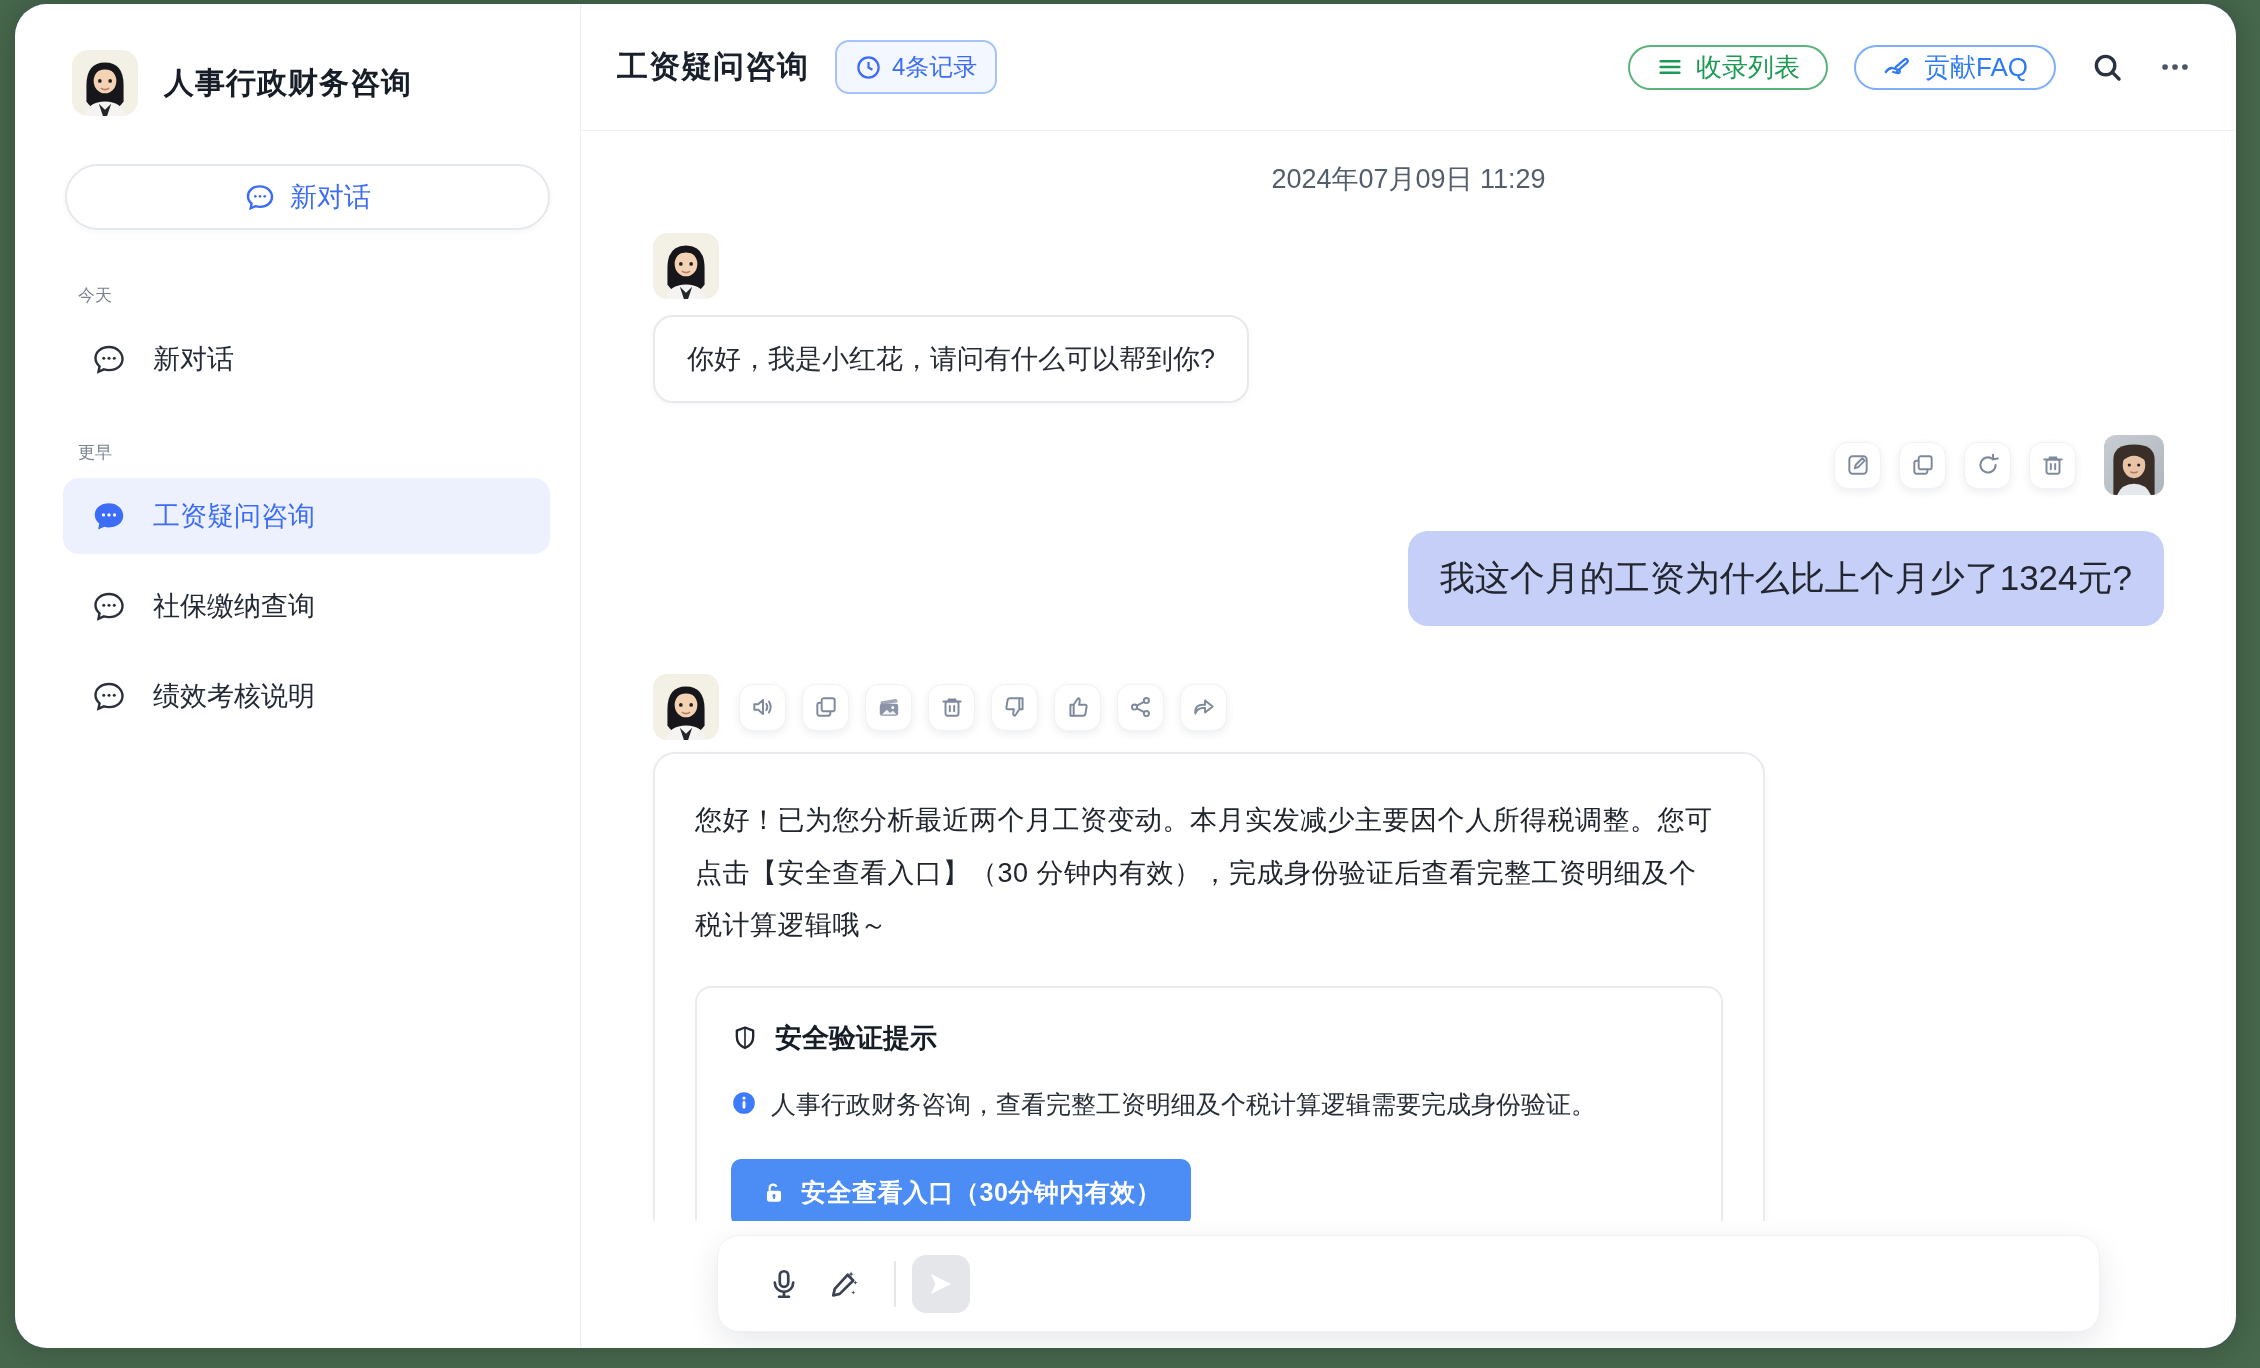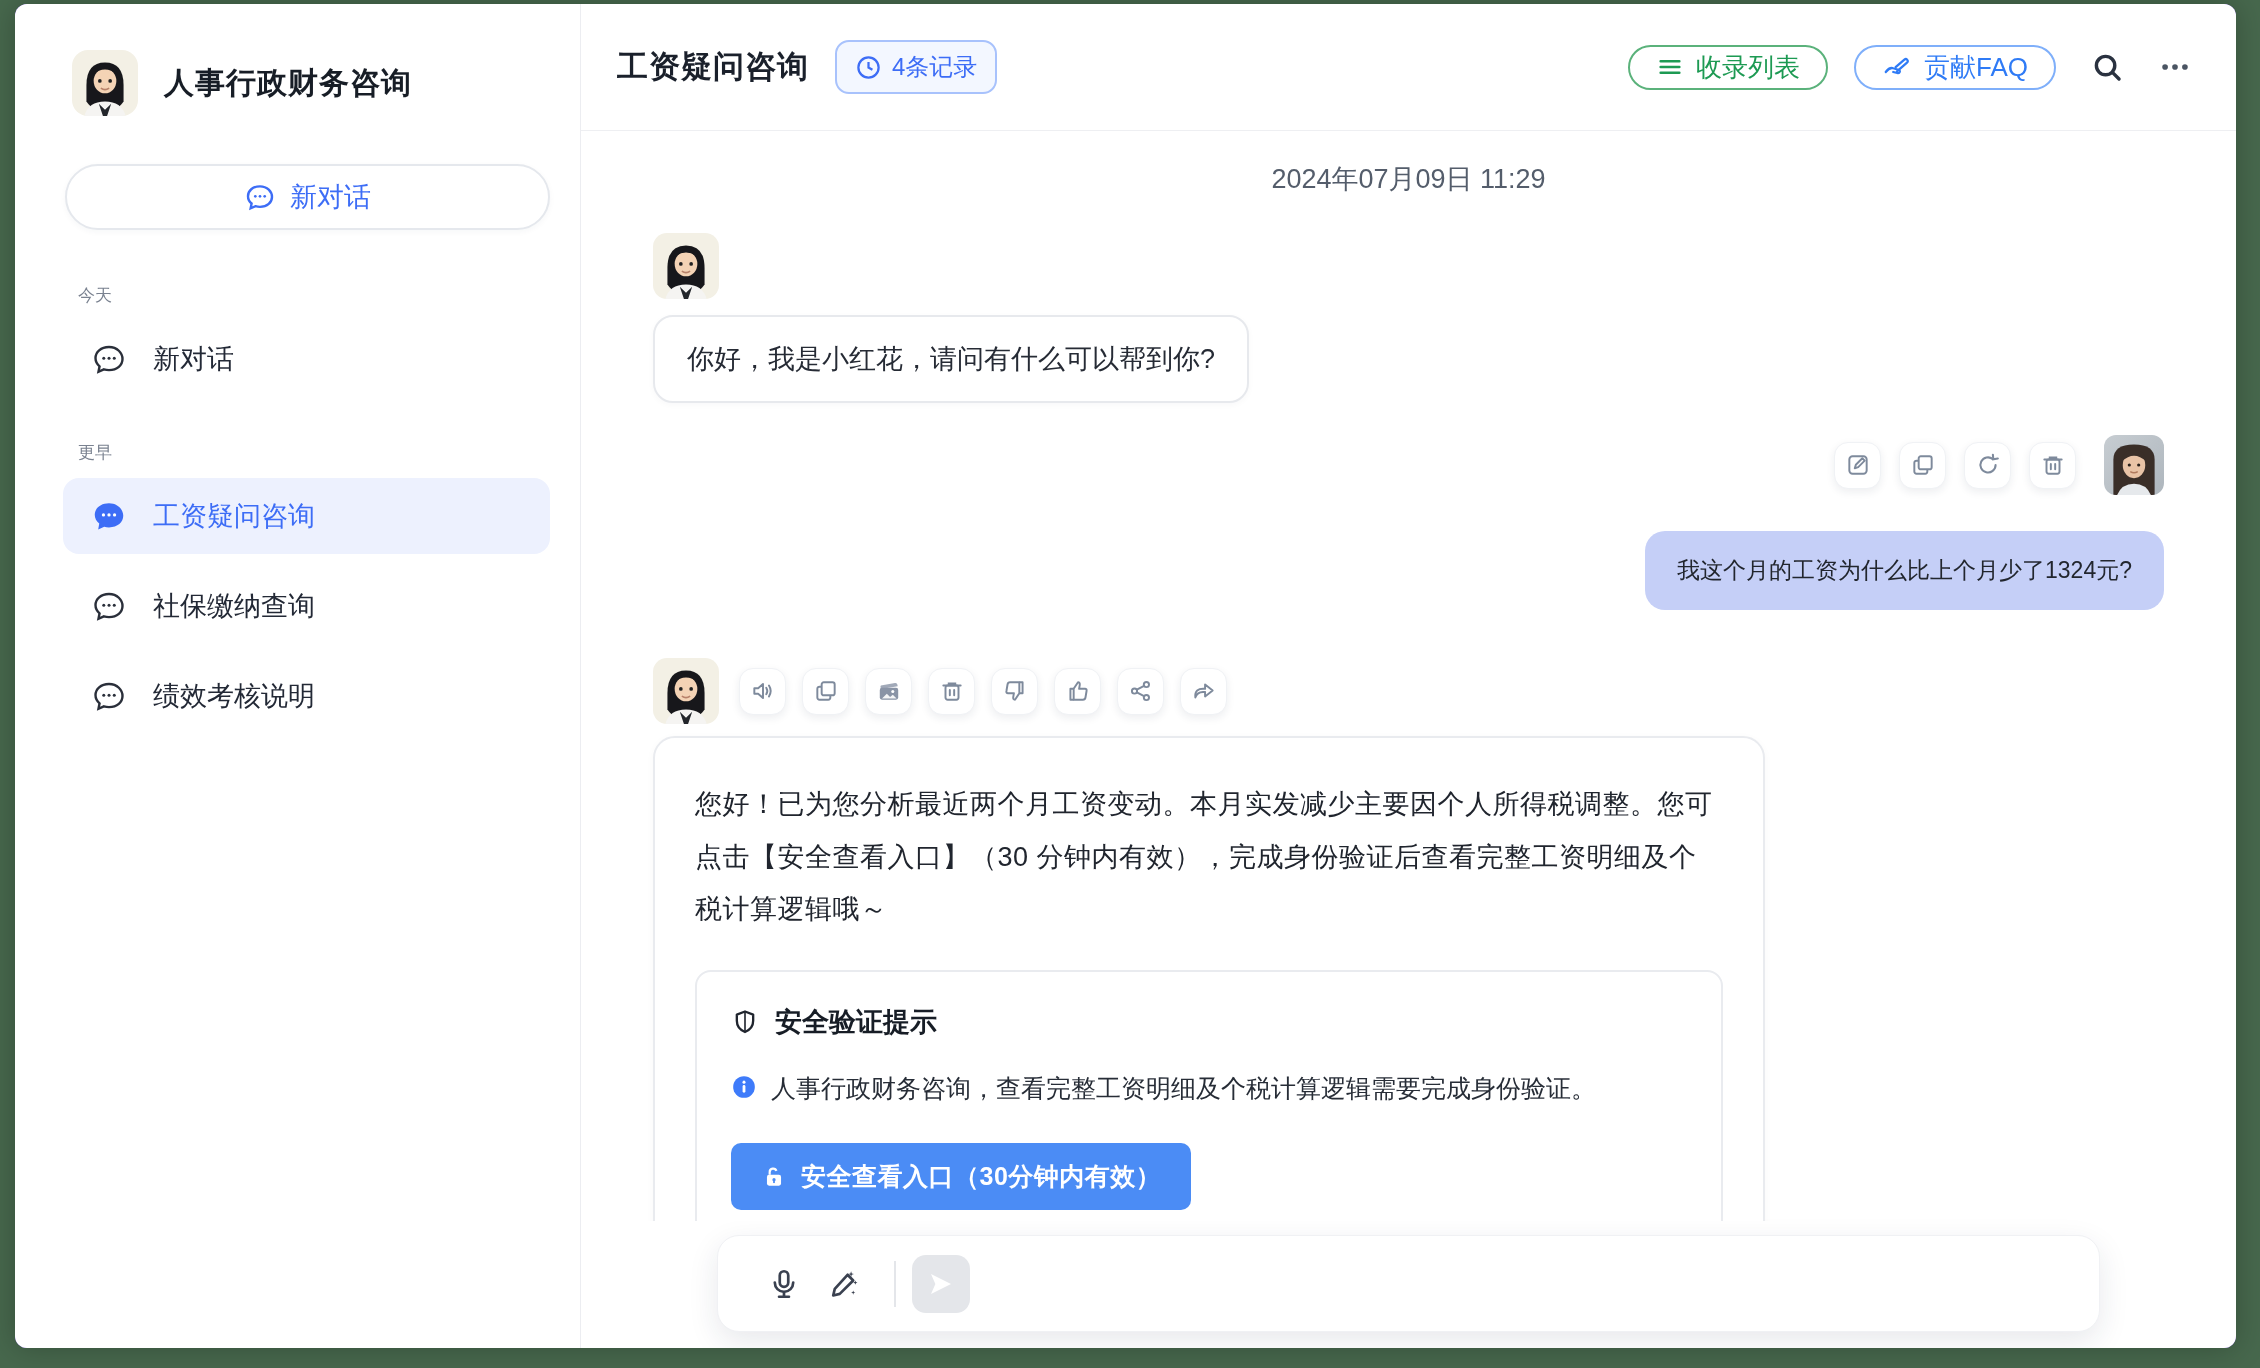--- a/index.html
+++ b/index.html
@@ -6,21 +6,21 @@
   html,body { width:2260px; height:1368px; }
   body {
     background:#47684D;
     font-family:"Liberation Sans","DejaVu Sans",sans-serif;
     color:#20252E;
     position:relative;
     overflow:hidden;
   }
   .window {
     position:absolute; left:15px; top:4px; right:24px; bottom:20px;
-    background:#8b5cf6; border-radius:12px; overflow:hidden;
+    background:#8b5cf6; border-radius:32px; overflow:hidden;
     display:flex;
     box-shadow:0 0 30px rgba(0,0,0,.25);
   }
   
   .sidebar { width:566px; flex:0 0 566px; border-right:1px solid #ECEDF1; background:#fff; display:flex; flex-direction:column; }
   .sb-header { display:flex; align-items:center; padding:46px 30px 0 57px; }
   .sb-avatar { width:66px; height:66px; border-radius:16px; overflow:hidden; flex:0 0 66px; }
   .sb-title { font-size:30px; font-weight:700; color:#171D26; margin-left:26px; letter-spacing:1px; }
   .new-chat-btn {
     margin:48px 30px 0 50px; height:66px; border:2px solid #E5E8ED; border-radius:33px;
@@ -72,21 +72,21 @@
   .user-block { margin-top:32px; display:flex; flex-direction:column; align-items:flex-end; }
   .user-tools { display:flex; align-items:center; gap:18px; }
   .tool-btn {
     width:47px; height:47px; border-radius:14px; background:#fff;
     border:1px solid #F0F2F5; box-shadow:0 3px 8px rgba(30,40,70,.08);
     display:flex; align-items:center; justify-content:center; color:#7E8A9C; cursor:pointer;
   }
   .user-tools .msg-avatar { margin-left:10px; }
   .user-bubble {
     margin-top:36px; background:#C5CFF7; border-radius:20px; padding:24px 32px;
-    font-size:23px; color:#22262E;
+    font-size:35px; color:#22262E;
   }
   .bot-block2 { margin-top:48px; }
   .bot2-head { display:flex; align-items:center; gap:20px; }
   .bot2-tools { display:flex; align-items:center; gap:16px; }
   .reply-card {
     margin-top:12px; width:1112px; background:#fff; border:2px solid #E9EBEF;
     border-radius:22px; padding:40px 40px 44px; box-shadow:0 2px 8px rgba(30,40,70,.03);
   }
   .reply-text { font-size:27px; line-height:1.95; color:#20252E; font-weight:500; letter-spacing:.5px; }
   .security-card { margin-top:34px; border:2px solid #E9EBEF; border-radius:16px; padding:32px 34px 38px; }

